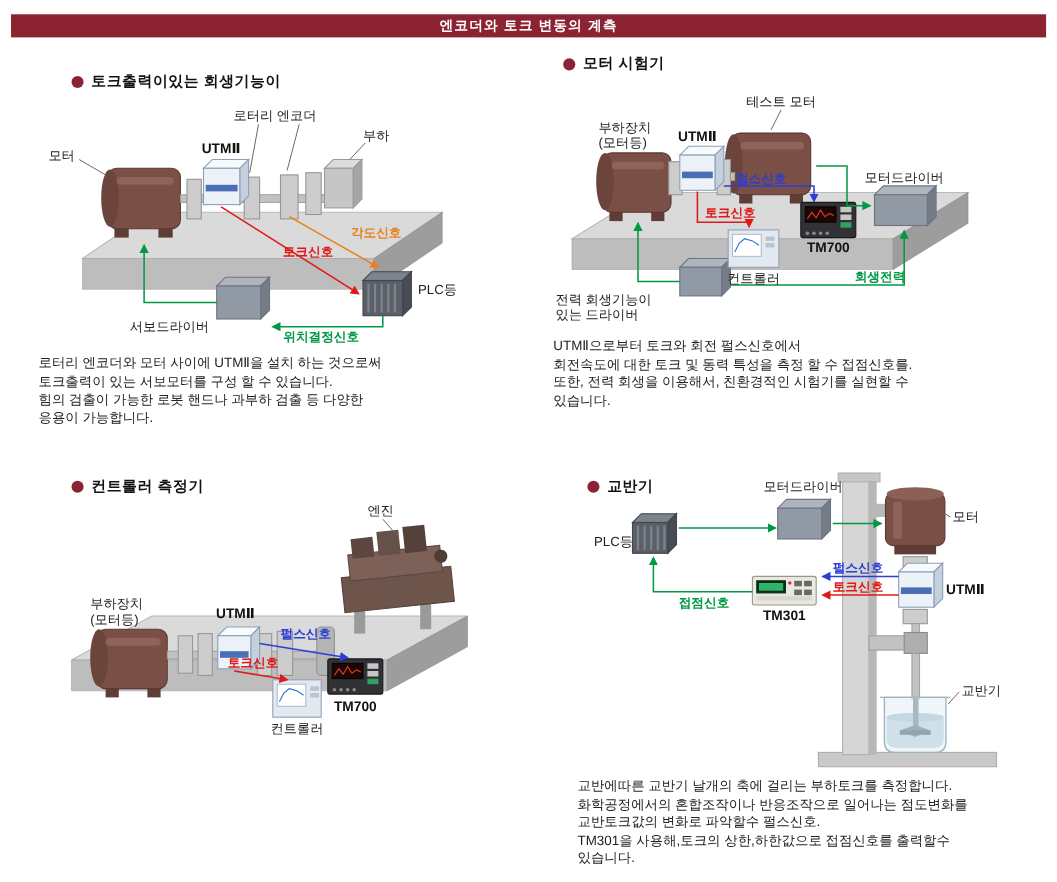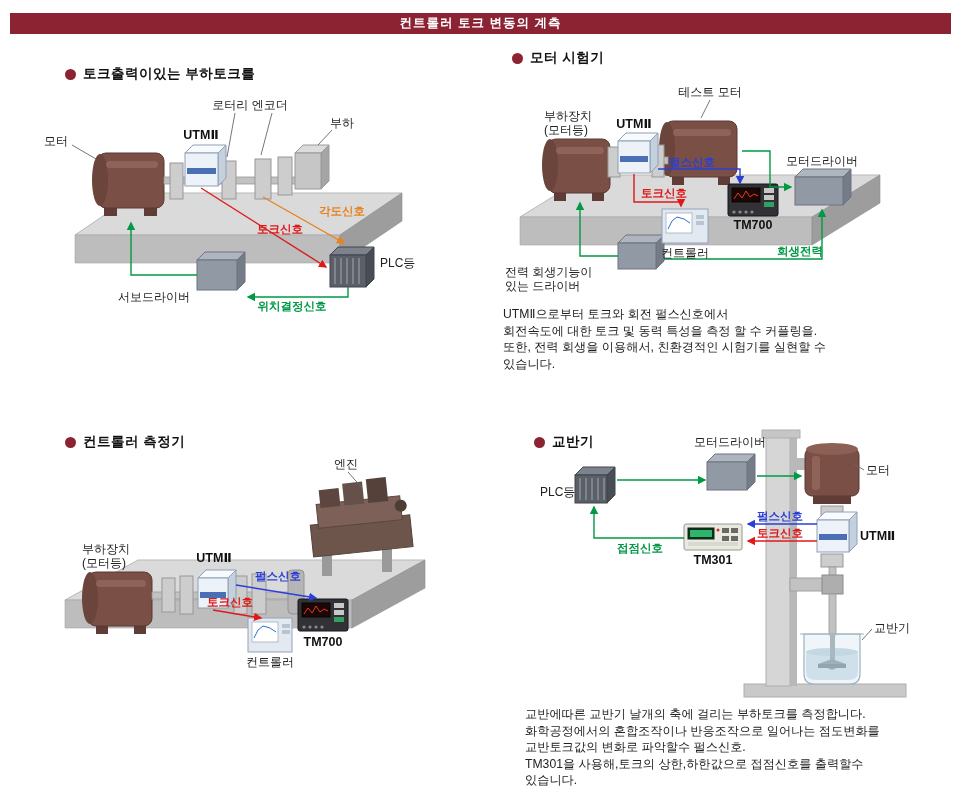--- a/index.html
+++ b/index.html
@@ -62,27 +62,27 @@
   .ctscr{fill:#ffffff;stroke:#a3b0c0;stroke-width:.8}
   .sline{fill:none;stroke-width:1.4}
   .ptr{stroke:#666;stroke-width:.9;fill:none}
 </style>
 </head>
 <body>
 
 <div class="page">
 
   <div class="title-bar">
-    <span>컨트롤러 토크 변동의 계측</span>
+    <span>엔코더와 토크 변동의 계측</span>
   </div>
 
   <section class="quad q1">
     <div class="sec-header">
       <span class="bullet"></span>
-      <span class="sec-title">토크출력이있는 부하토크를</span>
+      <span class="sec-title">토크출력이있는 회생기능이</span>
     </div>
 
     <svg class="diag" width="455" height="235" viewBox="0 0 455 235">
       <defs>
         <marker id="a1o" markerWidth="7" markerHeight="7" refX="5" refY="3" orient="auto">
             <path d="M0,0L6,3L0,6Z" fill="#e8821e"></path>
           </marker>
         <marker id="a1r" markerWidth="7" markerHeight="7" refX="5" refY="3" orient="auto">
             <path d="M0,0L6,3L0,6Z" fill="#e01818"></path>
           </marker>
@@ -153,20 +153,24 @@
       <text x="300" y="42">부하</text>
       <text x="14" y="60">모터</text>
       <text class="lbl-b" x="171" y="54" text-anchor="middle">UTMⅡ</text>
       <text class="sig sig-o" x="312" y="130" text-anchor="middle">각도신호</text>
       <text class="sig sig-r" x="250" y="148" text-anchor="middle">토크신호</text>
       <text x="350" y="182">PLC등</text>
       <text x="88" y="216">서보드라이버</text>
       <text class="sig sig-g" x="262" y="225" text-anchor="middle">위치결정신호</text>
     </svg>
 
+    <p class="desc">로터리 엔코더와 모터 사이에 UTMⅡ을 설치 하는 것으로써
+토크출력이 있는 서보모터를 구성 할 수 있습니다.
+힘의 검출이 가능한 로봇 핸드나 과부하 검출 등 다양한
+응용이 가능합니다.</p>
   </section>
 
   <section class="quad q2">
     <div class="sec-header">
       <span class="bullet"></span>
       <span class="sec-title">모터 시험기</span>
     </div>
 
     <svg class="diag" width="461" height="235" viewBox="0 0 461 235">
       <defs>
@@ -257,21 +261,21 @@
       <text class="sig sig-r" x="141" y="128">토크신호</text>
       <text x="322" y="96" text-anchor="middle">모터드라이버</text>
       <text class="lbl-b" x="253" y="160" text-anchor="middle">TM700</text>
       <text x="185" y="188" text-anchor="middle">컨트롤러</text>
       <text class="sig sig-g" x="300" y="186" text-anchor="middle">회생전력</text>
       <text x="5" y="207">전력 회생기능이</text>
       <text x="5" y="221">있는 드라이버</text>
     </svg>
 
     <p class="desc">UTMⅡ으로부터 토크와 회전 펄스신호에서
-회전속도에 대한 토크 및 동력 특성을 측정 할 수 커플링을.
+회전속도에 대한 토크 및 동력 특성을 측정 할 수 접점신호를.
 또한, 전력 회생을 이용해서, 친환경적인 시험기를 실현할 수
 있습니다.</p>
   </section>
 
   <section class="quad q3">
     <div class="sec-header">
       <span class="bullet"></span>
       <span class="sec-title">컨트롤러 측정기</span>
     </div>
 

